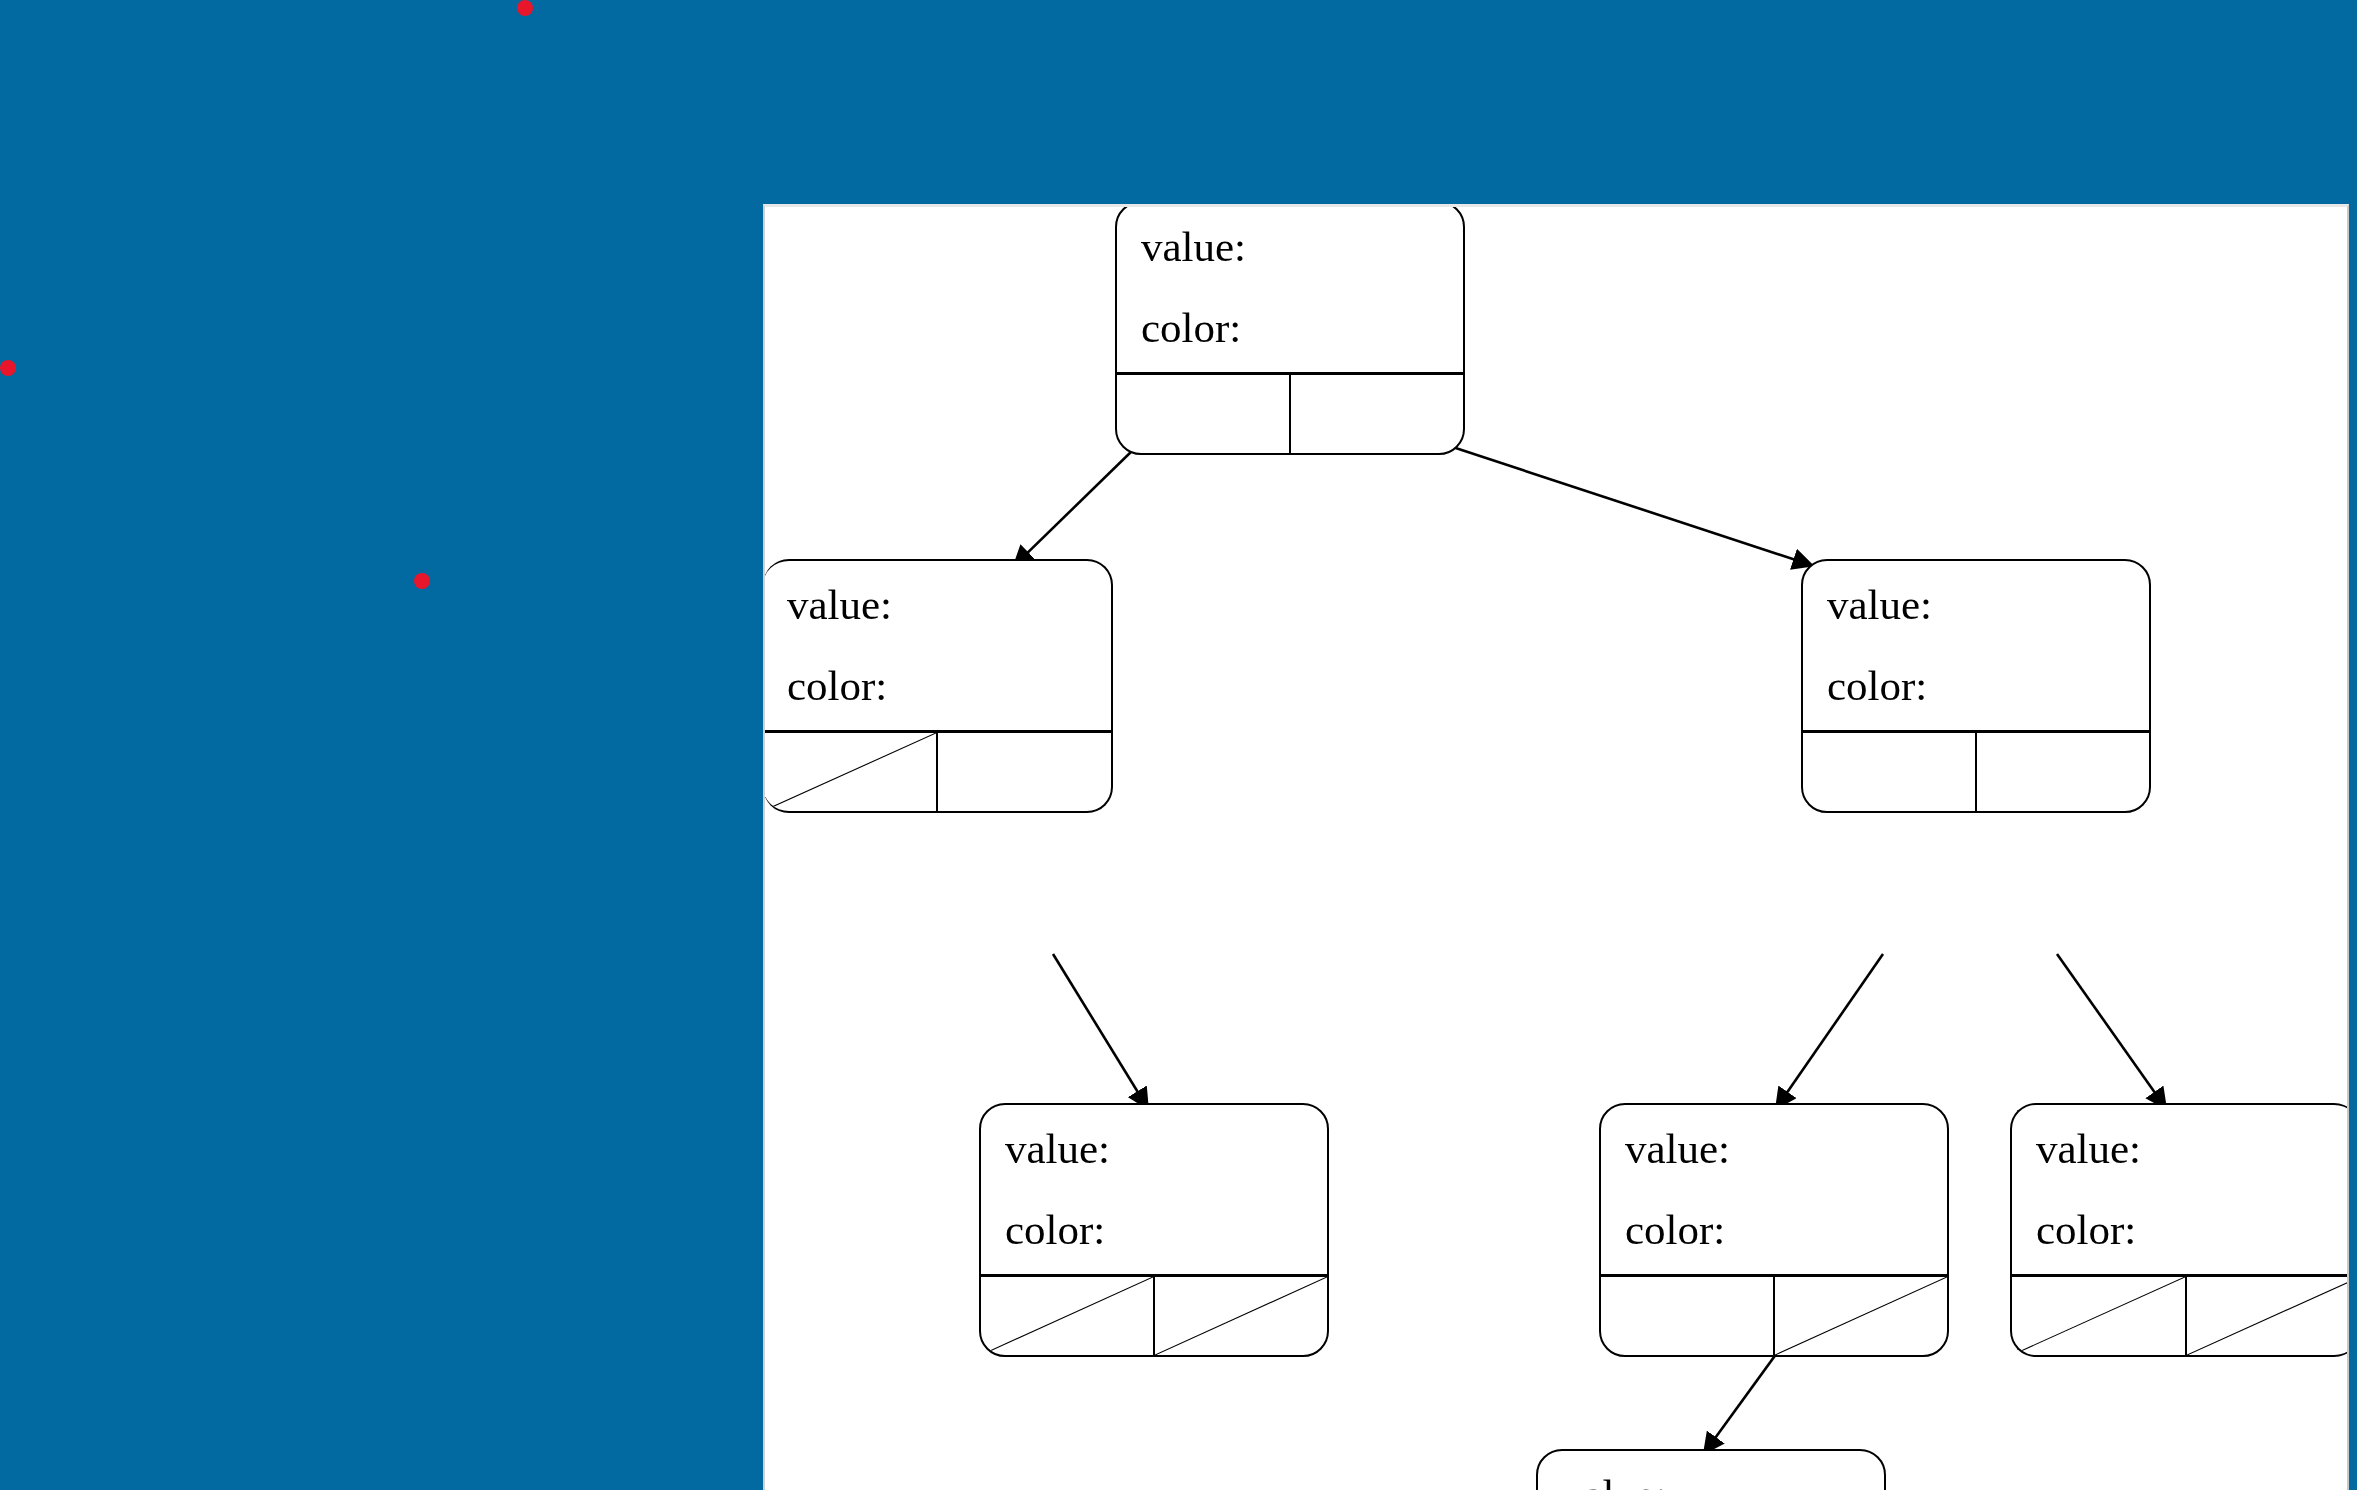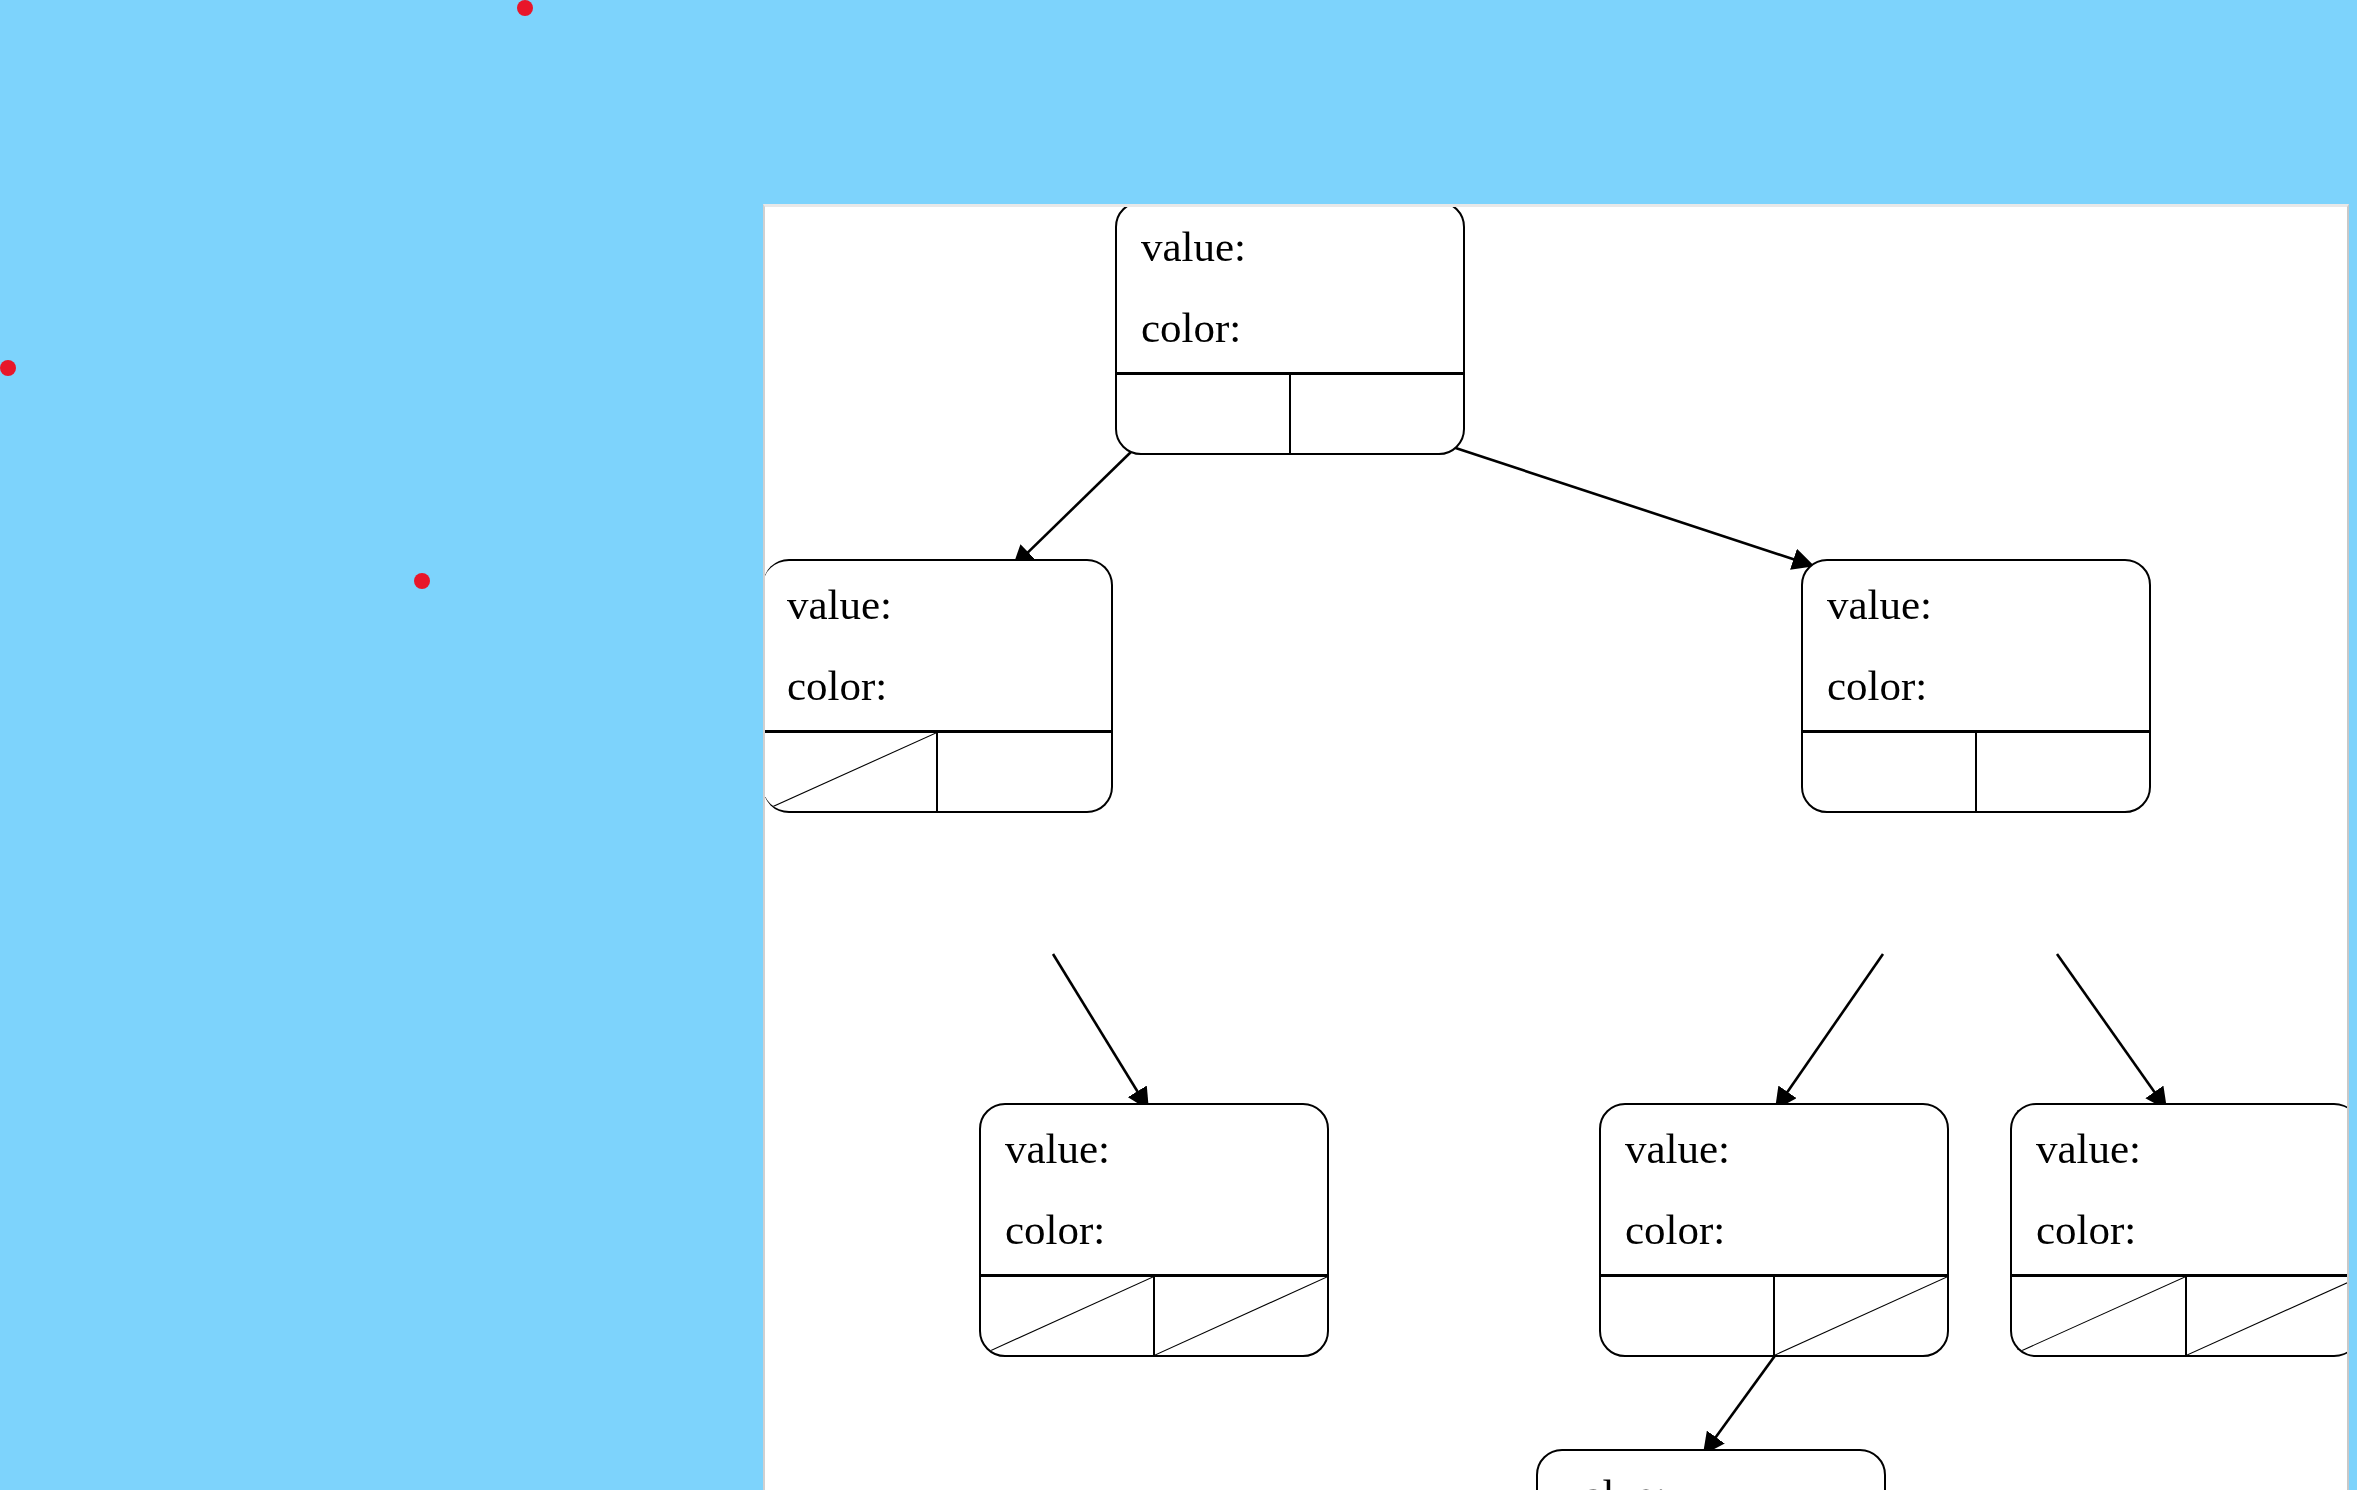--- a/index.html
+++ b/index.html
@@ -12,21 +12,21 @@
     overflow: hidden;
   }
   body {
     font-family: "Liberation Serif", "DejaVu Serif", serif;
   }
 
   #root-canvas {
     position: relative;
     width: 2357px;
     height: 1490px;
-    background: #7dd3fc;
+    background: #0369a1;
   }
 
   
   .marker-dot {
     position: absolute;
     border-radius: 50%;
     background: #e8162a;
   }
 
   

